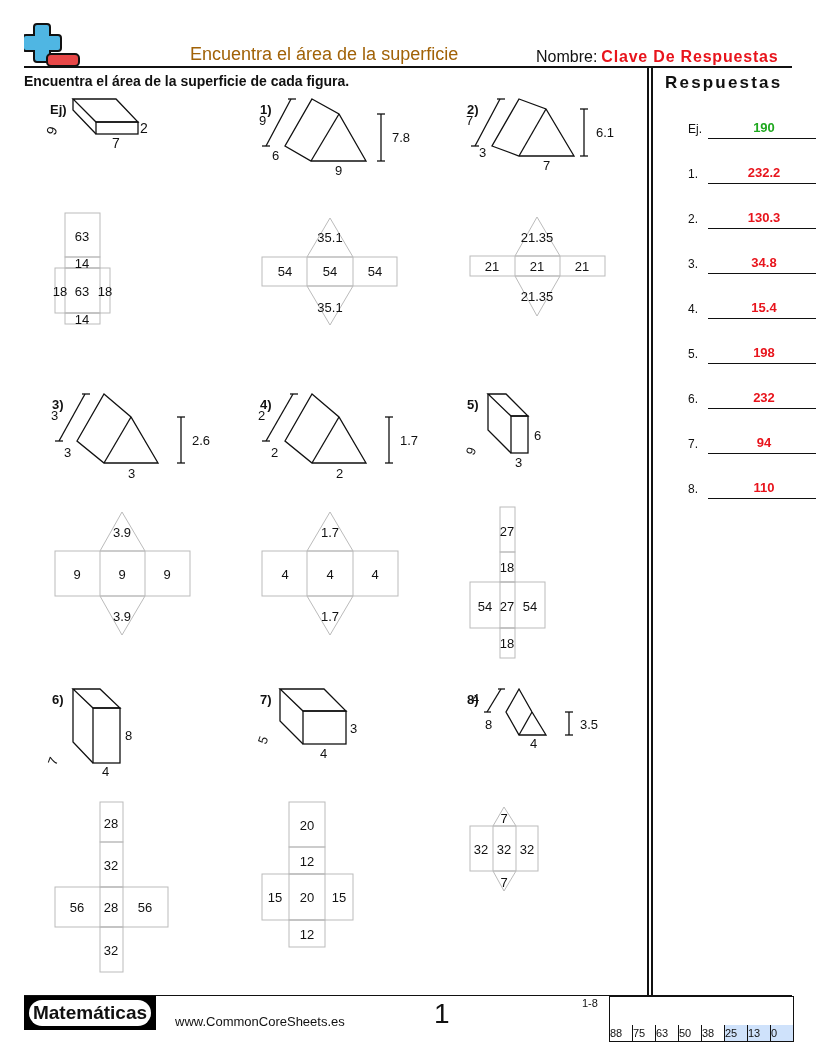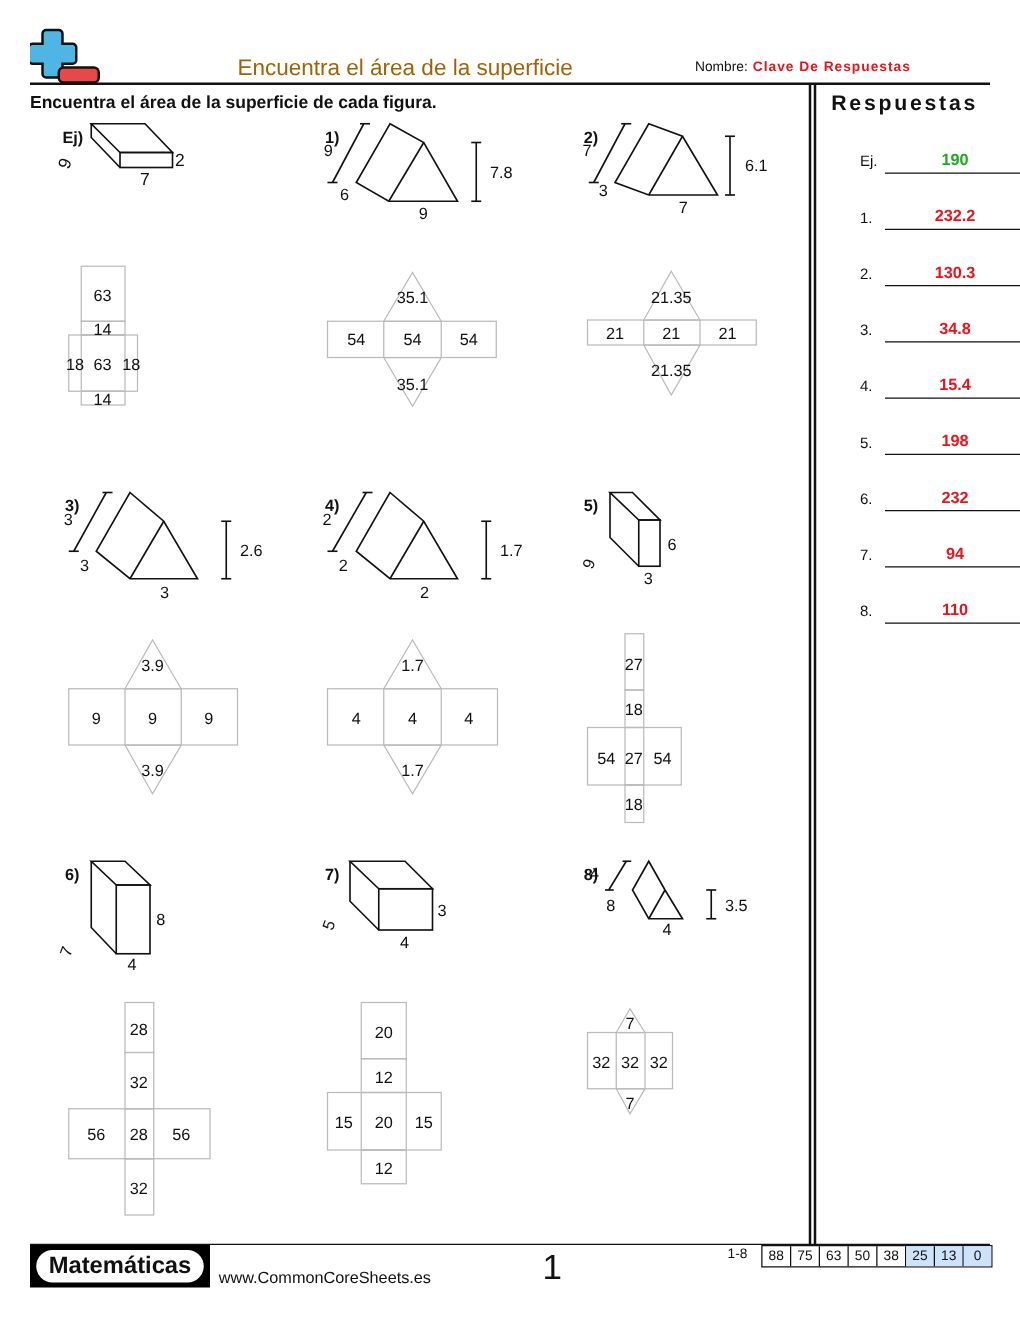--- a/index.html
+++ b/index.html
@@ -1,39 +1,39 @@
 <!DOCTYPE html>
 <html><head>
 <meta charset="utf-8">
 <style>
   html, body { margin:0; padding:0; background:#fff; }
   body { width:816px; height:1056px; position:relative; overflow:hidden; font-family:"Liberation Sans", sans-serif; color:#111; }
   .abs { position:absolute; }
   .title { left:190px; top:44px; font-size:18px; color:#a16207; }
-  .name-label { left:556px; top:48px; font-size:11px; }
+  .name-label { left:536px; top:48px; font-size:16px; }
   .name-value { color:#e8141c; font-weight:bold; letter-spacing:0.8px; margin-left:4px; }
   .header-line { left:24px; top:66px; width:768px; height:2px; background:#111; }
   .instructions { left:24px; top:73px; font-size:14px; font-weight:bold; }
   .vdivider { left:647px; top:68px; width:6px; height:928px; border-left:2px solid #111; border-right:2px solid #111; box-sizing:border-box; }
   .resp-title { left:665px; top:73px; font-size:17px; font-weight:bold; letter-spacing:2.2px; }
   .ans-row { left:660px; width:132px; height:30px;margin-left:28px; }
   .ans-num { position:absolute; left:0; bottom:3px; font-size:12px; }
   .ans-line { position:absolute; left:20px; right:0; bottom:0; height:1px; background:#111; }
   .ans-val { position:absolute; left:20px; right:0; bottom:4px; text-align:center; font-size:13px; font-weight:bold; color:#e8141c; }
   .ans-val.example { color:#1ea81e; }
   .plabel { font-size:13px; font-weight:bold;padding-left:24px; }
   svg text { font-family:"Liberation Sans", sans-serif; }
   .footer-line { left:24px; top:995px; width:768px; height:1px; background:#111; }
-  .brand { left:24px; top:996px; width:144px; height:34px; background:#000; }
+  .brand { left:24px; top:996px; width:132px; height:34px; background:#000; }
   .brand-pill { position:absolute; left:5px; top:4px; right:5px; bottom:4px; background:#fff; border-radius:14px; display:flex; align-items:center; justify-content:center; font-size:19px; font-weight:bold; }
   .site { left:175px; top:1014px; font-size:13px; }
   .page-num { left:434px; top:998px; font-size:28px; }
   .score-label { left:582px; top:997px; font-size:11px; }
   .score-table { left:609px; top:996px; display:flex; border:1px solid #111; }
-  .score-cell { width:22px; height:16px; font-size:11px; text-align:center; line-height:16px; border-right:1px solid #111; }
+  .score-cell { width:22px; height:16px; font-size:11px; line-height:16px; border-right:1px solid #111;margin-top:28px; }
   .score-cell:last-child { border-right:none; }
   .score-cell.hl { background:#cfe2fb; }
 </style>
 </head>
 <body>
 
 <svg class="abs" style="left:24px;top:22px" width="58" height="46" viewBox="0 0 58 46">
   <path d="M13 2 h10 a3 3 0 0 1 3 3 v8 h8 a3 3 0 0 1 3 3 v10 a3 3 0 0 1 -3 3 h-8 v8 a3 3 0 0 1 -3 3 h-10 a3 3 0 0 1 -3 -3 v-8 h-8 a3 3 0 0 1 -3 -3 v-10 a3 3 0 0 1 3 -3 h8 v-8 a3 3 0 0 1 3 -3z" fill="#4fb6e3" stroke="#111" stroke-width="2"></path>
   <rect x="23" y="32" width="32" height="12" rx="4" fill="#e84848" stroke="#111" stroke-width="2"></rect>
 </svg>

